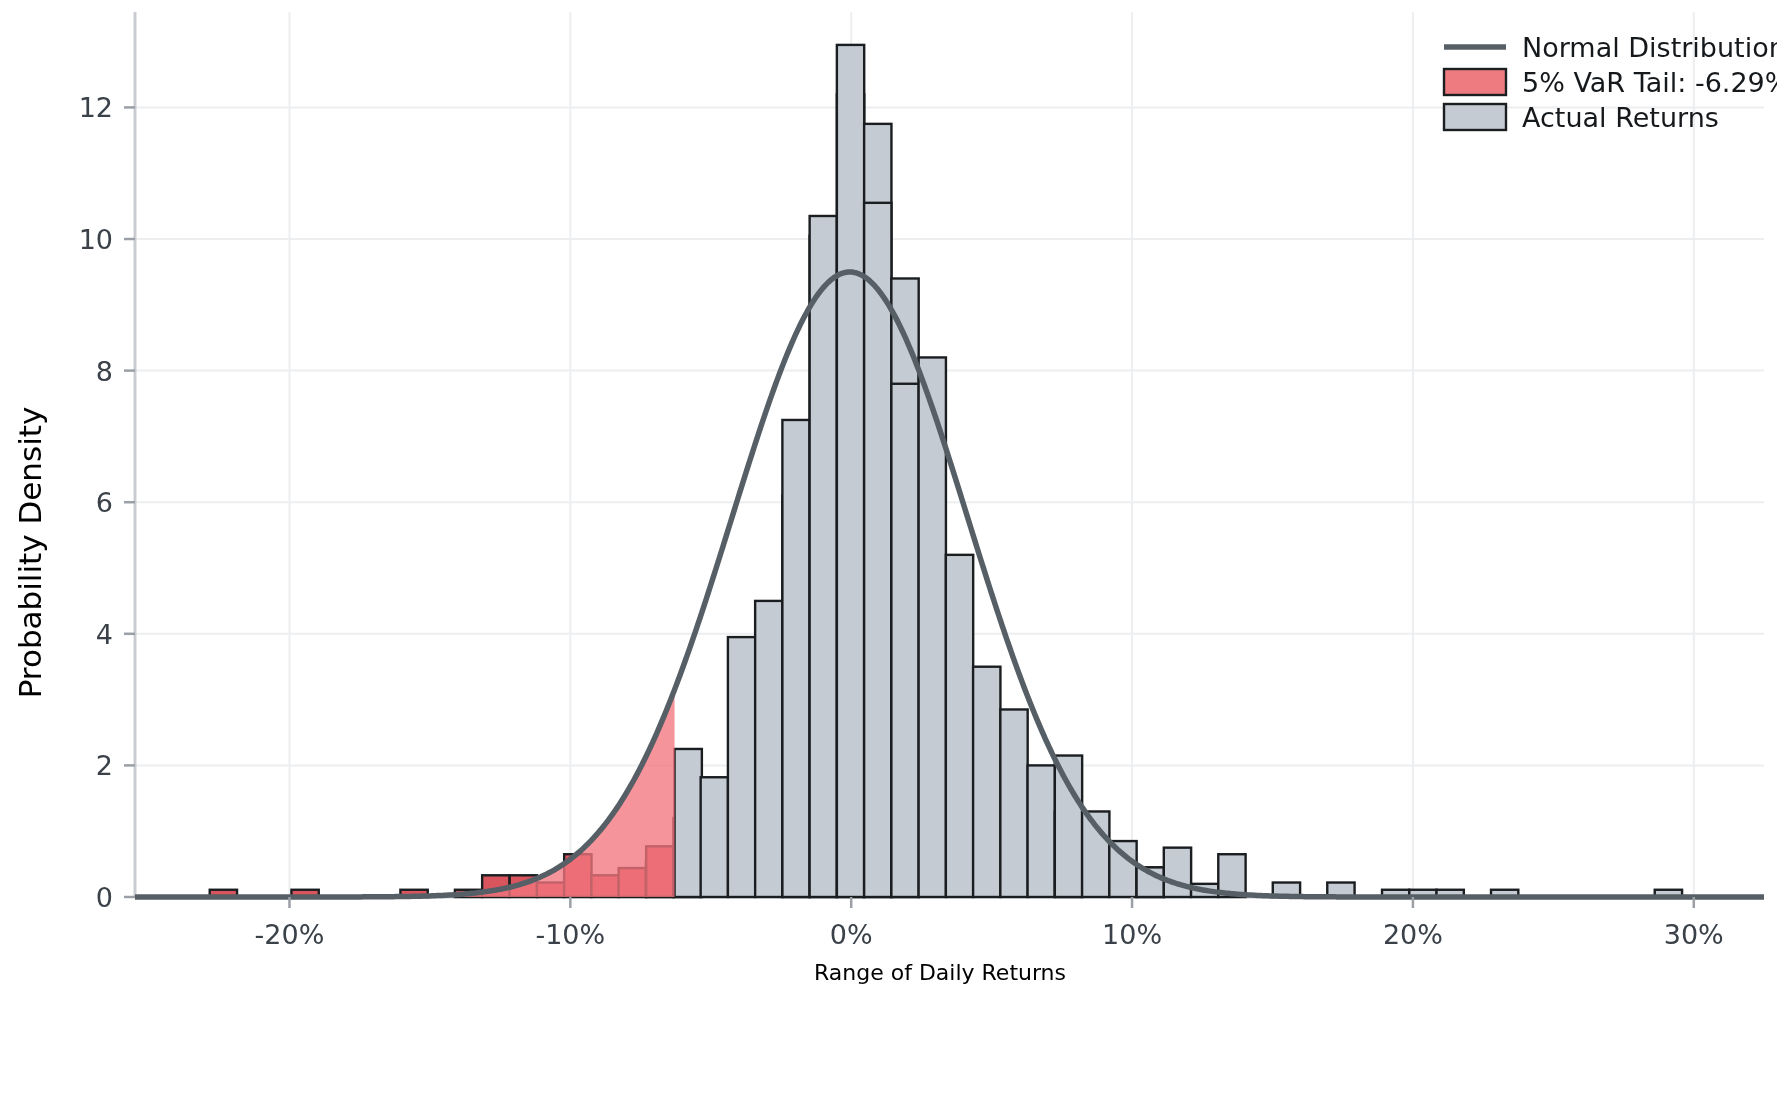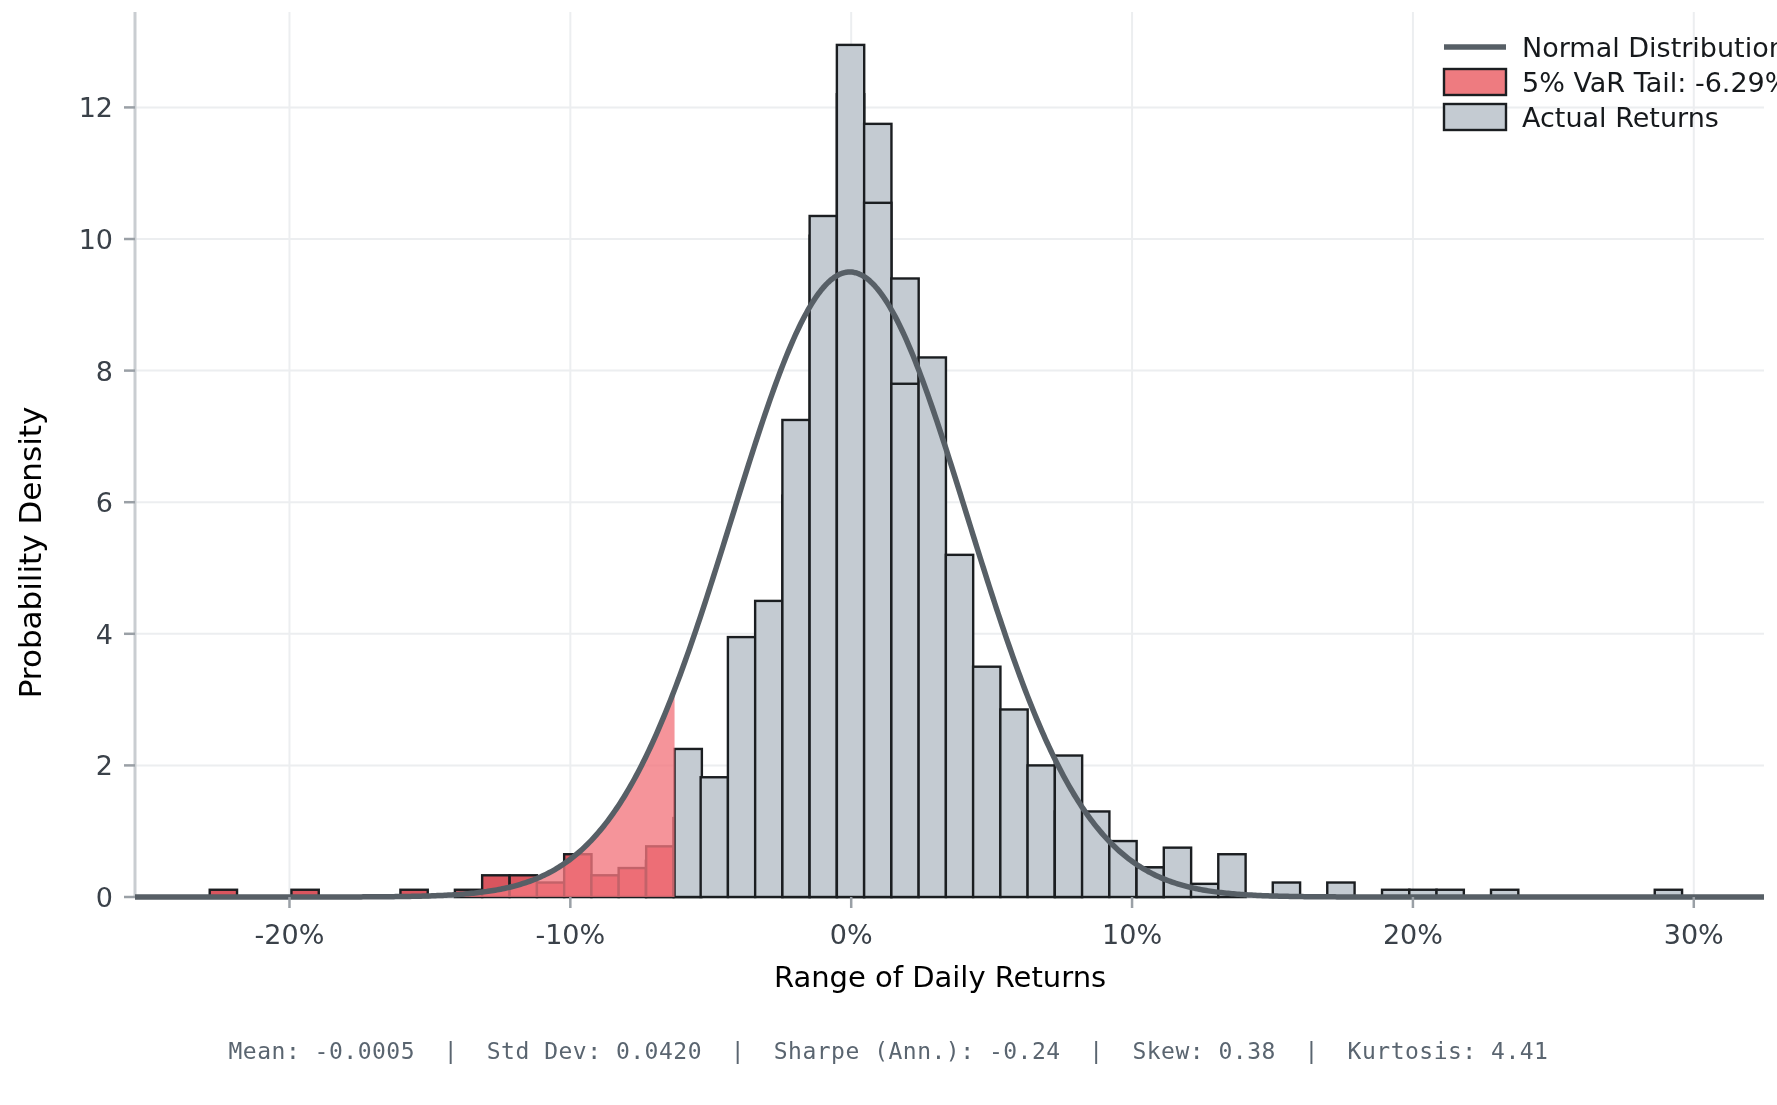--- a/index.html
+++ b/index.html
@@ -44,21 +44,21 @@
     display: flex;
     align-items: center;
     justify-content: center;
     font-size: 31px;
   }
   #xlabel {
     left: 150px;
     top: 960px;
     width: 1580px;
     text-align: center;
-    font-size: 29px;
+    font-size: 22px;
   }
   #stats-line {
     position: absolute;
     left: 0px;
     top: 1038px;
     width: 1777px;
     text-align: center;
     font-family: "DejaVu Sans Mono", monospace;
     font-size: 23px;
     color: #5a6570;
@@ -194,15 +194,14 @@
         <text x="1522" y="92" class="legend-text">5% VaR Tail: -6.29%</text>
         <rect x="1444" y="104" width="62" height="26" fill="#c4cbd2" stroke="#1b1e21" stroke-width="2.4"></rect>
         <text x="1522" y="127" class="legend-text">Actual Returns</text>
       </g>
   </svg>
 
   <div id="ylabel" class="axis-label">Probability Density</div>
 
   <div id="xlabel" class="axis-label">Range of Daily Returns</div>
 
-  <div id="stats-line">Mean: -0.0005  |  Std Dev: 0.0420  |  Sharpe (Ann.): -0.24  |  Skew: 0.38  |  Kurtosis: 4.41</div>
 
 </div>
 
 </body></html>

